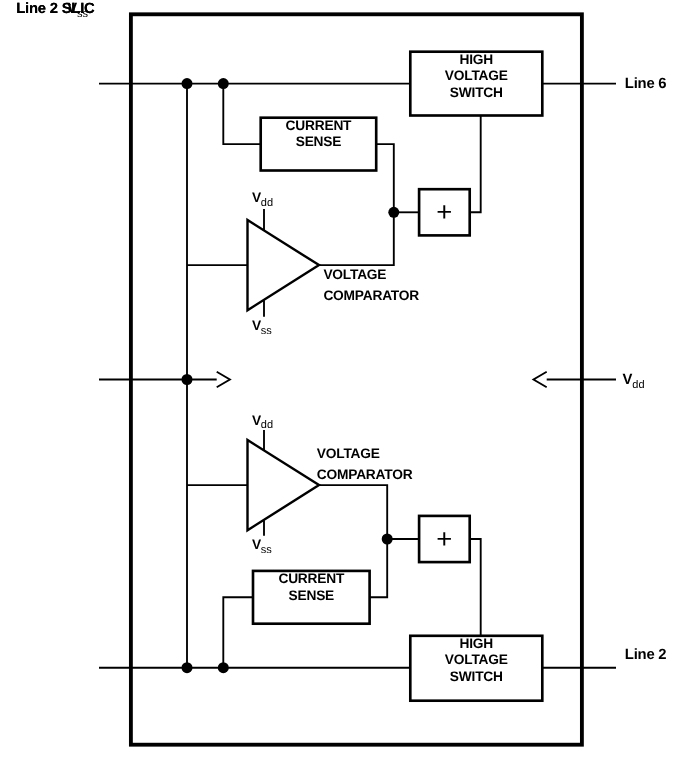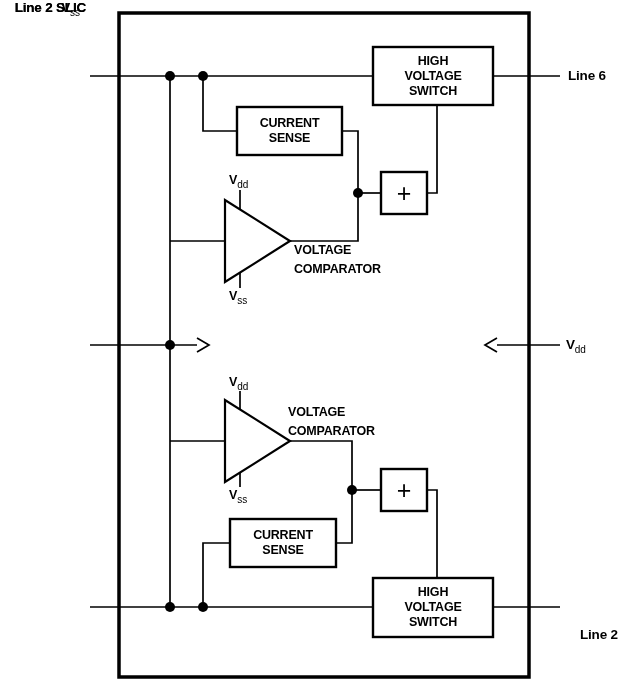--- a/index.html
+++ b/index.html
@@ -22,21 +22,21 @@
     letter-spacing: -0.2px;
     white-space: nowrap;
   }
   .ra { text-align: right; }
   .vlabel sub { font-size: 10px; font-weight: normal; letter-spacing: 0; }
   .blocktext {
     position: absolute;
     display: flex;
     flex-direction: column;
     align-items: center;
-    justify-content: center;
+    justify-content: flex-start;
     font-weight: bold;
     font-size: 12.5px;
     line-height: 15px;
     letter-spacing: -0.2px;
     text-align: center;
     color: #000;
   }
   .comptext {
     position: absolute;
     font-weight: bold;
@@ -117,21 +117,21 @@
   </div>
 
   <div class="lbl ra" style="left:0; top:599; width:86px;">Line 2 SLIC</div>
 
   <div class="lbl" style="left:568px; top:68px;">Line 6</div>
 
   <div class="lbl vlabel" style="left:566px; top:337px;">
     <span>V</span><sub>dd</sub>
   </div>
 
-  <div class="lbl" style="left:568px; top:627px;margin-left:12px;">Line 2</div>
+  <div class="lbl" style="left:568px; top:587px;">Line 2</div>
 
   <div class="blocktext" style="left:373px; top:47px; width:120px; height:58px;">
     <span>HIGH</span>
     <span>VOLTAGE</span>
     <span>SWITCH</span>
   </div>
 
   <div class="blocktext" style="left:237px; top:107px; width:105px; height:48px;">
     <span>CURRENT</span>
     <span>SENSE</span>

